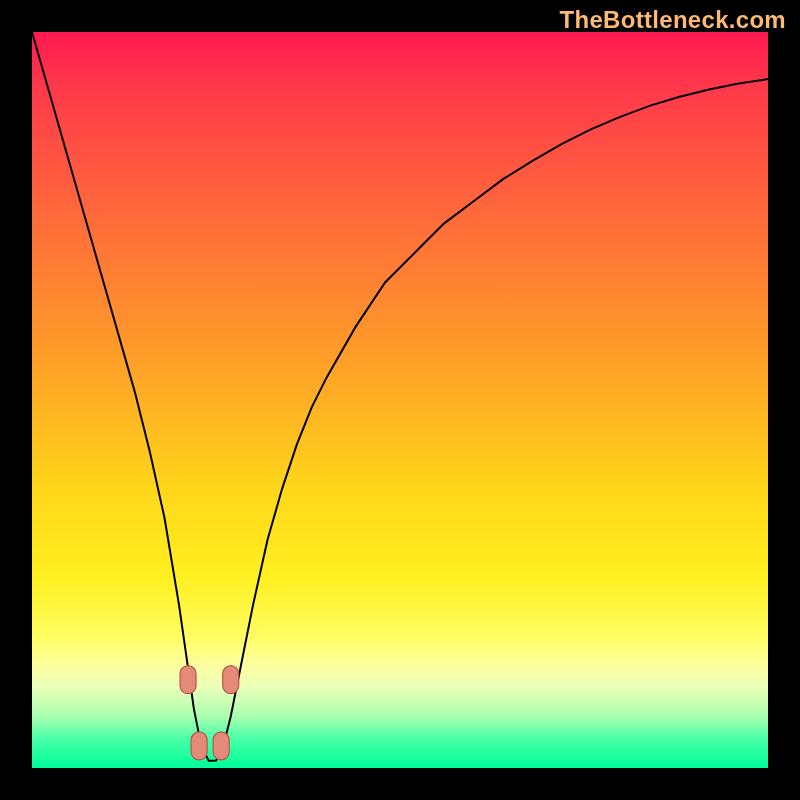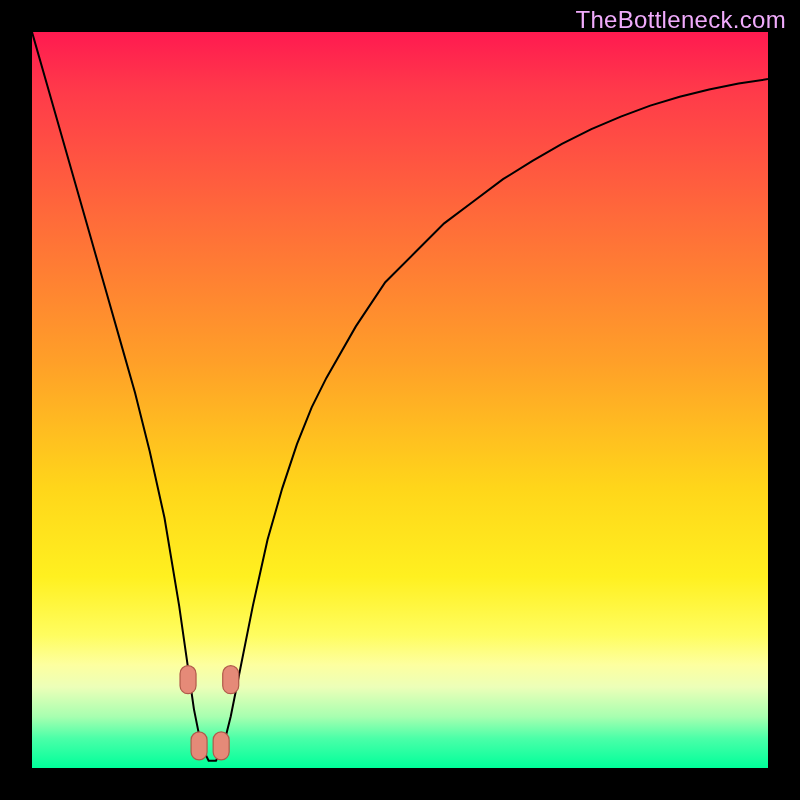--- a/index.html
+++ b/index.html
@@ -29,24 +29,24 @@
       #ecffb8 89%,
       #a8ffb0 93%,
       #4affa8 96%,
       #00ff9a 100%
     );
   }
   .watermark {
     position: absolute;
     top: 6px;
     right: 14px;
-    color: #f0abfc;
+    color: #fdba74;
     font-size: 24px;
     letter-spacing: 0.3px;
-    font-weight: 400;
+    font-weight: 700;
     user-select: none;
   }
   svg.plot {
     position: absolute;
     left: 0;
     top: 0;
     width: 736px;
     height: 736px;
   }
   .curve {

